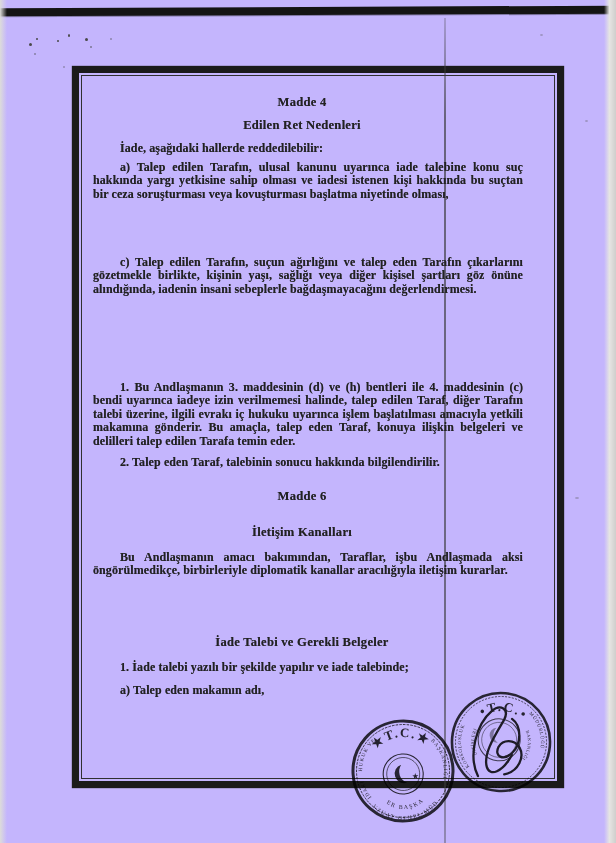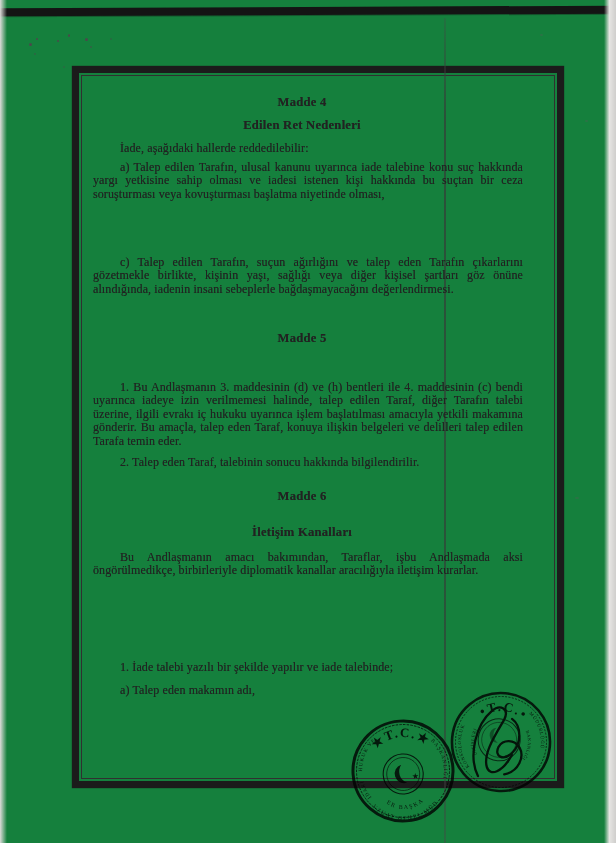--- a/index.html
+++ b/index.html
@@ -1,19 +1,19 @@
 <!DOCTYPE html>
 <html><head>
 <meta charset="utf-8">
 <style>
   html,body{margin:0;padding:0;}
   .page{
     position:relative;
     width:616px;height:843px;
-    background:#15803d;
+    background:#c4b5fd;
     overflow:hidden;
     font-family:"Liberation Serif","DejaVu Serif",serif;
     color:#222;
   }
   
   .top-scan-bar{
     position:absolute;left:-4px;top:7px;width:624px;height:8px;
     background:#141414;transform:rotate(-0.25deg);
     box-shadow:0 1px 0 rgba(20,20,20,.35);
   }
@@ -47,20 +47,21 @@
   }
   .h{
     position:absolute;left:0;width:418px;
     text-align:center;font-weight:bold;font-size:12.6px;
     letter-spacing:.25px;white-space:nowrap;
   }
   .p{
     position:absolute;left:0;width:430px;
     text-align:justify;text-indent:27px;
     letter-spacing:.1px;
+    font-weight:bold;
   }
   
   .stamp{
     position:absolute;mix-blend-mode:multiply;opacity:.93;
   }
   .stamp text{font-family:"Liberation Serif","DejaVu Serif",serif;fill:#1f1f1f;}
   .stamp .ink{stroke:#242424;fill:none;}
   .noise-dot{position:absolute;background:rgba(90,90,90,.35);border-radius:50%;}
 </style>
 </head>
@@ -91,28 +92,28 @@
 
   <div class="fold-line"></div>
 
   <div class="content">
     <div class="h" style="top:96px">Madde 4</div>
     <div class="h" style="top:119px">Edilen Ret Nedenleri</div>
     <div class="p" style="top:142px">İade, aşağıdaki hallerde reddedilebilir:</div>
     <div class="p" style="top:161px">a) Talep edilen Tarafın, ulusal kanunu uyarınca iade talebine konu suç hakkında yargı yetkisine sahip olması ve iadesi istenen kişi hakkında bu suçtan bir ceza soruşturması veya kovuşturması başlatma niyetinde olması,</div>
     <div class="p" style="top:256px">c) Talep edilen Tarafın, suçun ağırlığını ve talep eden Tarafın çıkarlarını gözetmekle birlikte, kişinin yaşı, sağlığı veya diğer kişisel şartları göz önüne alındığında, iadenin insani sebeplerle bağdaşmayacağını değerlendirmesi.</div>
 
-    <div class="h" style="top:332px">Madde 5</div>
     <div class="p" style="top:381px">1. Bu Andlaşmanın 3. maddesinin (d) ve (h) bentleri ile 4. maddesinin (c) bendi uyarınca iadeye izin verilmemesi halinde, talep edilen Taraf, diğer Tarafın talebi üzerine, ilgili evrakı  iç hukuku uyarınca işlem başlatılması amacıyla yetkili makamına gönderir. Bu amaçla, talep eden Taraf, konuya ilişkin belgeleri ve delilleri talep edilen Tarafa temin eder.</div>
     <div class="p" style="top:456px">2. Talep eden Taraf, talebinin sonucu hakkında bilgilendirilir.</div>
 
     <div class="h" style="top:490px">Madde 6</div>
     <div class="h" style="top:526px">İletişim Kanalları</div>
     <div class="p" style="top:551px">Bu Andlaşmanın amacı bakımından, Taraflar, işbu Andlaşmada aksi öngörülmedikçe,  birbirleriyle diplomatik kanallar aracılığıyla iletişim kurarlar.</div>
 
+    <div class="h" style="top:636px">İade Talebi ve Gerekli Belgeler</div>
     <div class="p" style="top:661px">1. İade talebi yazılı bir şekilde yapılır ve iade talebinde;</div>
     <div class="p" style="top:684px">a) Talep eden makamın adı,</div>
   </div>
 
   <svg class="stamp" style="left:348px;top:716px;transform:rotate(-4deg);" width="110" height="110" viewBox="-55 -55 110 110">
     <defs>
       <path id="lsTop" d="M -36,2 A 36,36 0 0 1 36,2"></path>
       <path id="lsRing" d="M 0,-41 A 41,41 0 1 1 -0.05,-41"></path>
       <path id="lsBotO" d="M -43,6 A 43,43 0 0 0 43,6"></path>
       <path id="lsBotI" d="M -29,9 A 29,29 0 0 0 29,9"></path>

